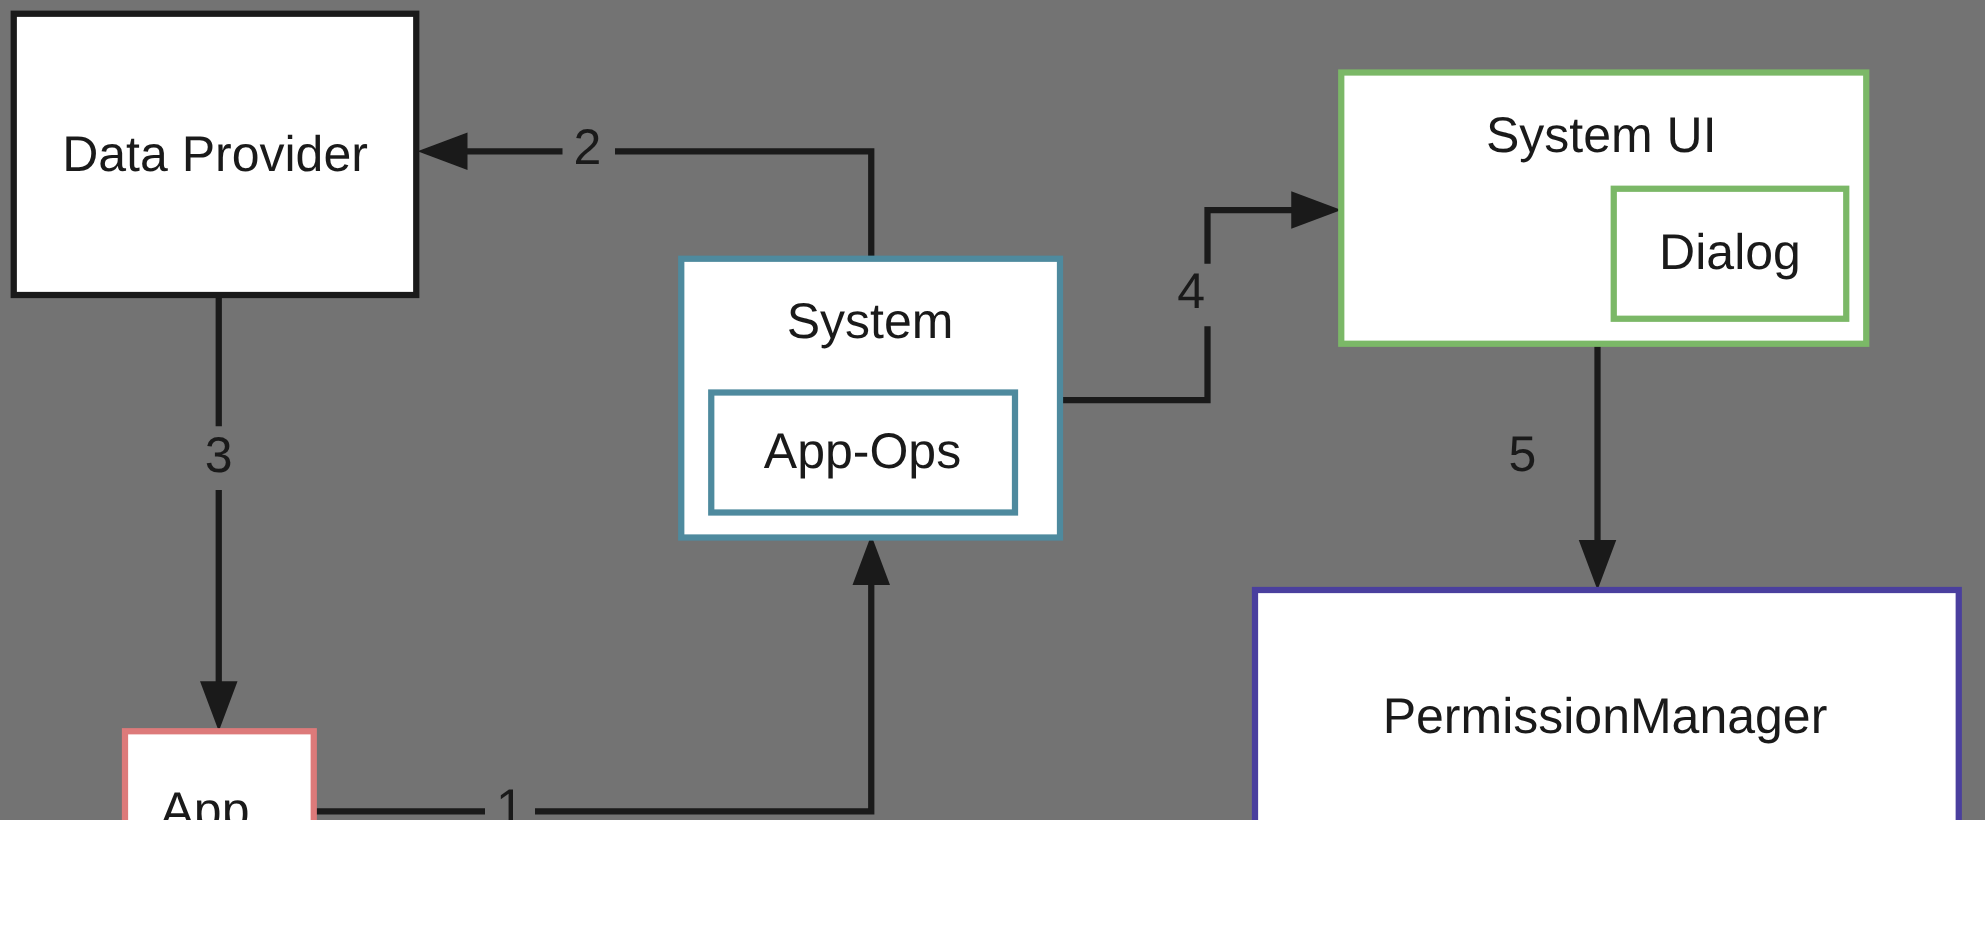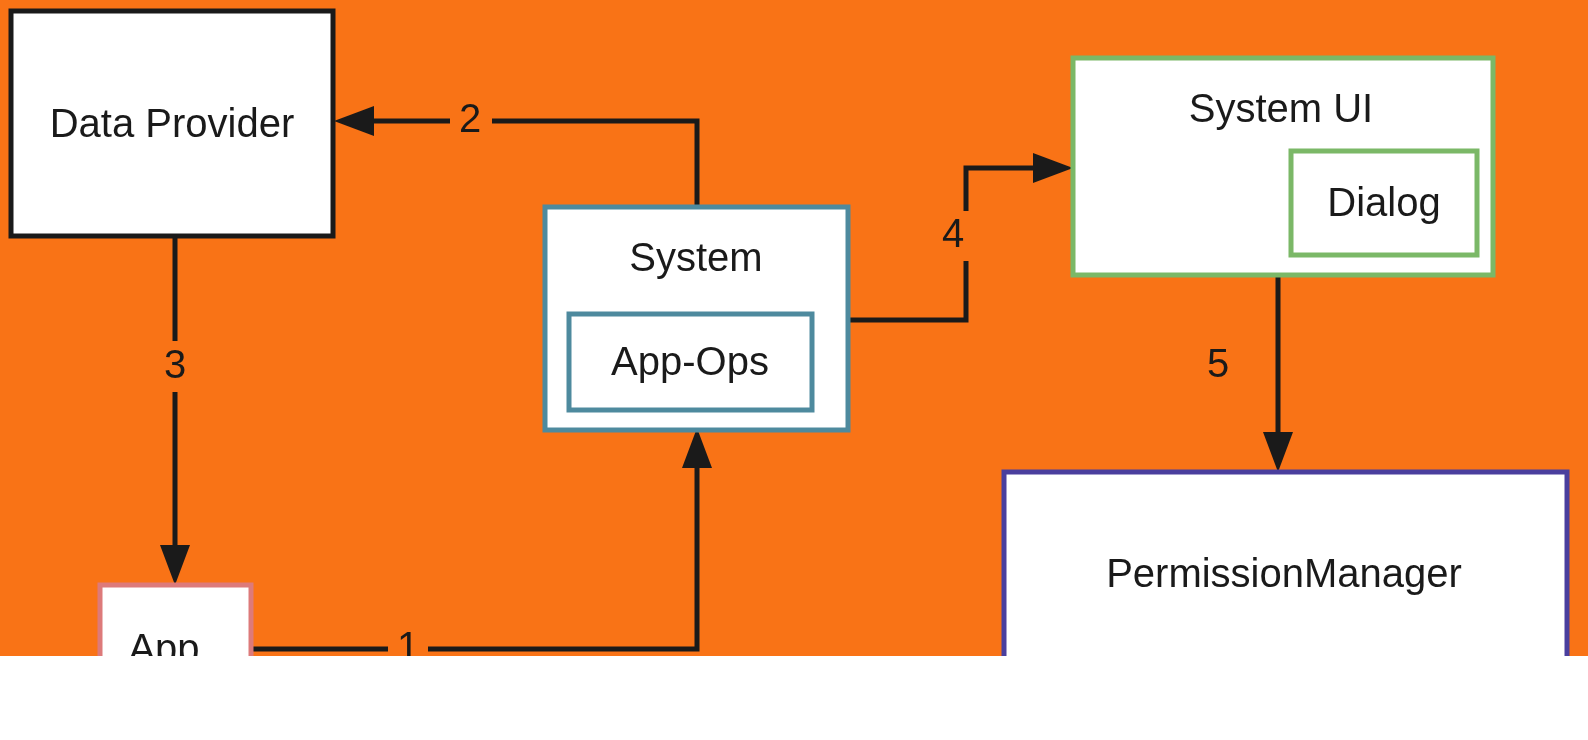--- a/index.html
+++ b/index.html
@@ -8,21 +8,21 @@
     padding: 0;
     background: #ffffff;
   }
   body {
     font-family: "Liberation Sans", sans-serif;
   }
   #canvas {
     position: relative;
     width: 1588px;
     height: 656px;
-    background: #f97316;
+    background: #737373;
     overflow: hidden;
   }
   #diagram-svg {
     position: absolute;
     left: 0;
     top: 0;
     width: 1588px;
     height: 740px;
   }
   .node-label {

